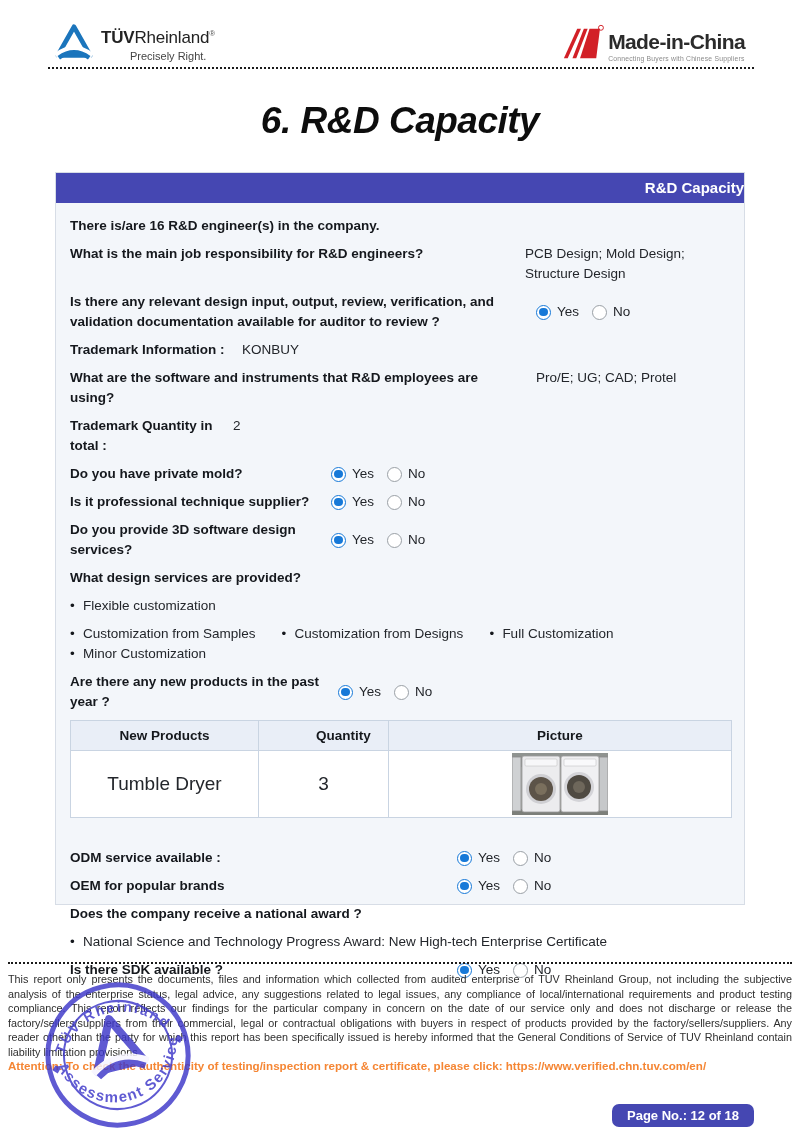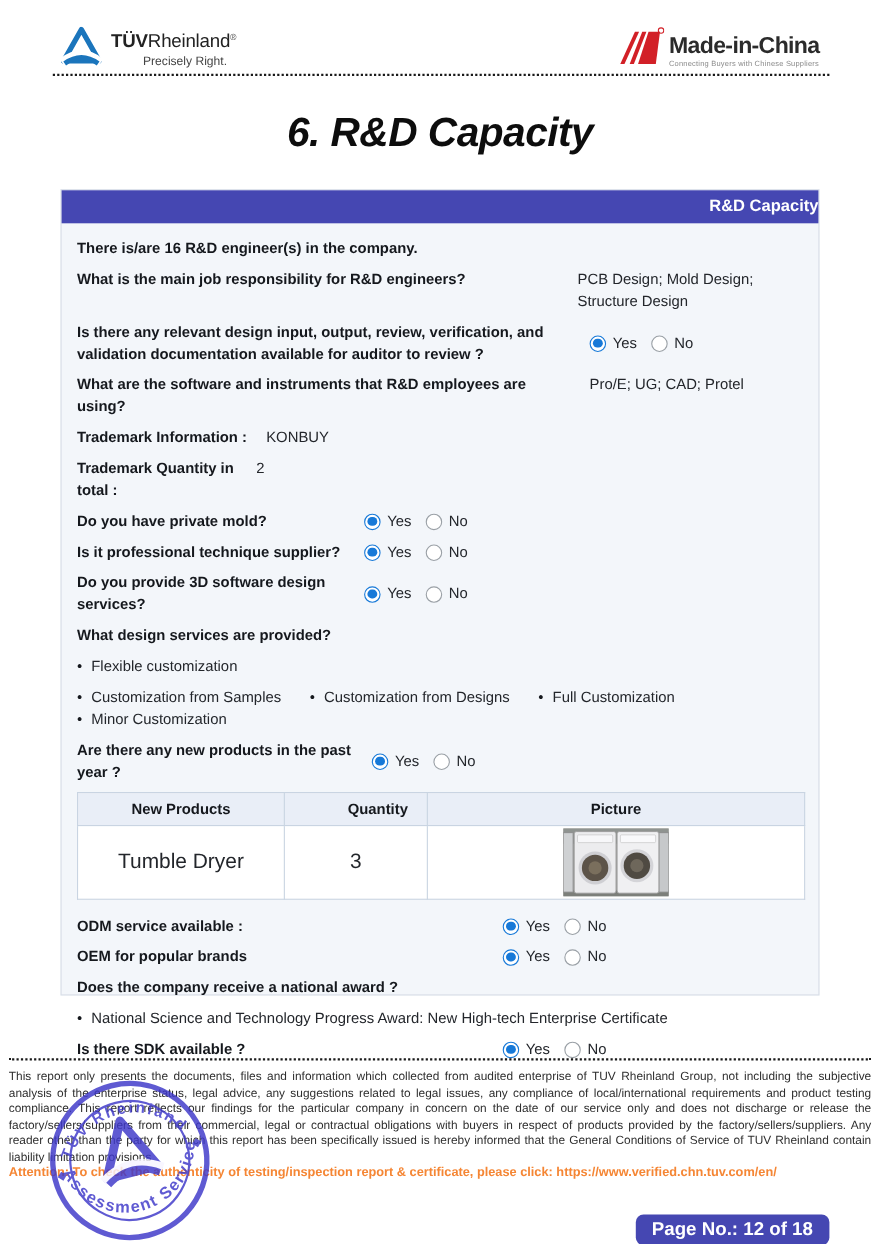--- a/index.html
+++ b/index.html
@@ -51,28 +51,28 @@
   .bullet { position:relative; padding-left:13px; color:#23262b; }
   .bullet::before { content:'•'; position:absolute; left:0; top:0; color:#15181d; }
 
   
   .tbl { width:662px; border-collapse:collapse; margin-top:6px; background:#fff; }
   .tbl th, .tbl td { border:1px solid #c9d4e2; text-align:center; }
   .tbl th { background:#e9eef7; height:30px; font-size:13.5px; font-weight:bold; color:#15181d; }
   .tbl td { height:67px; font-size:19px; color:#23262b; }
   .col-prod { width:188px; } .col-qty { width:130px;padding-left:40px; }
   .photo { display:block; margin:0 auto; }
-  .after-table { margin-top:14px; }
+  .after-table { margin-top:30px; }
 
   
   .disclaimer { position:absolute; top:972px; left:8px; width:784px; font-size:10.8px; line-height:14.6px; color:#2e2e2e; text-align:justify; }
   .attention { position:absolute; top:1059px; left:8px; width:784px; font-size:11.6px; font-weight:bold; color:#f58634; }
   .attention a { color:#f58634; text-decoration:none; }
   .stamp { position:absolute; top:980px; left:40px; width:156px; height:150px; opacity:0.82; transform:rotate(-14deg); }
-  .page-badge { position:absolute; top:1104px; right:46px; background:#4547b2; color:#fff; font-size:17px; font-weight:bold; padding:4px 15px; border-radius:7px;text-align:center; }
+  .page-badge { position:absolute; top:1104px; right:46px; background:#4547b2; color:#fff; font-size:13px; font-weight:bold; padding:4px 15px; border-radius:7px;text-align:center; }
 </style>
 </head>
 <body>
 
 <div class="hdr">
   <div class="tuv-logo">
     <svg width="38" height="38" viewBox="0 0 40 40">
       <path d="M20,3 L37,33 L3,33 Z" fill="none" stroke="#1b75bc" stroke-width="5" stroke-linejoin="round"></path>
       <path d="M1,34 Q20,19 39,34" fill="none" stroke="#ffffff" stroke-width="7"></path>
       <path d="M4,35.5 Q20,24 36,35.5" fill="none" stroke="#1b75bc" stroke-width="4.5"></path>
@@ -115,28 +115,28 @@
     <div class="row qa center" style="height:40px">
       <span class="q">Is there any relevant design input, output, review, verification, and validation documentation available for auditor to review ?</span>
       <span class="rgroup">
         <span class="radio checked"></span>
           <span class="rlabel">Yes</span>
         <span class="radio"></span>
           <span class="rlabel">No</span>
       </span>
     </div>
 
+    <div class="row lbl-row">
+      <span class="q">Trademark Information :</span>
+      <span class="val">KONBUY</span>
+    </div>
+
     <div class="row qa">
       <span class="q">What are the software and instruments that R&amp;D employees are using?</span>
       <span class="ans">Pro/E; UG; CAD; Protel</span>
-    </div>
-
-    <div class="row lbl-row">
-      <span class="q">Trademark Information :</span>
-      <span class="val">KONBUY</span>
     </div>
 
     <div class="row lbl-row narrow">
       <span class="q">Trademark Quantity in total :</span>
       <span class="val">2</span>
     </div>
 
     <div class="row rq center">
       <span class="q">Do you have private mold?</span>
       <span class="rgroup">

